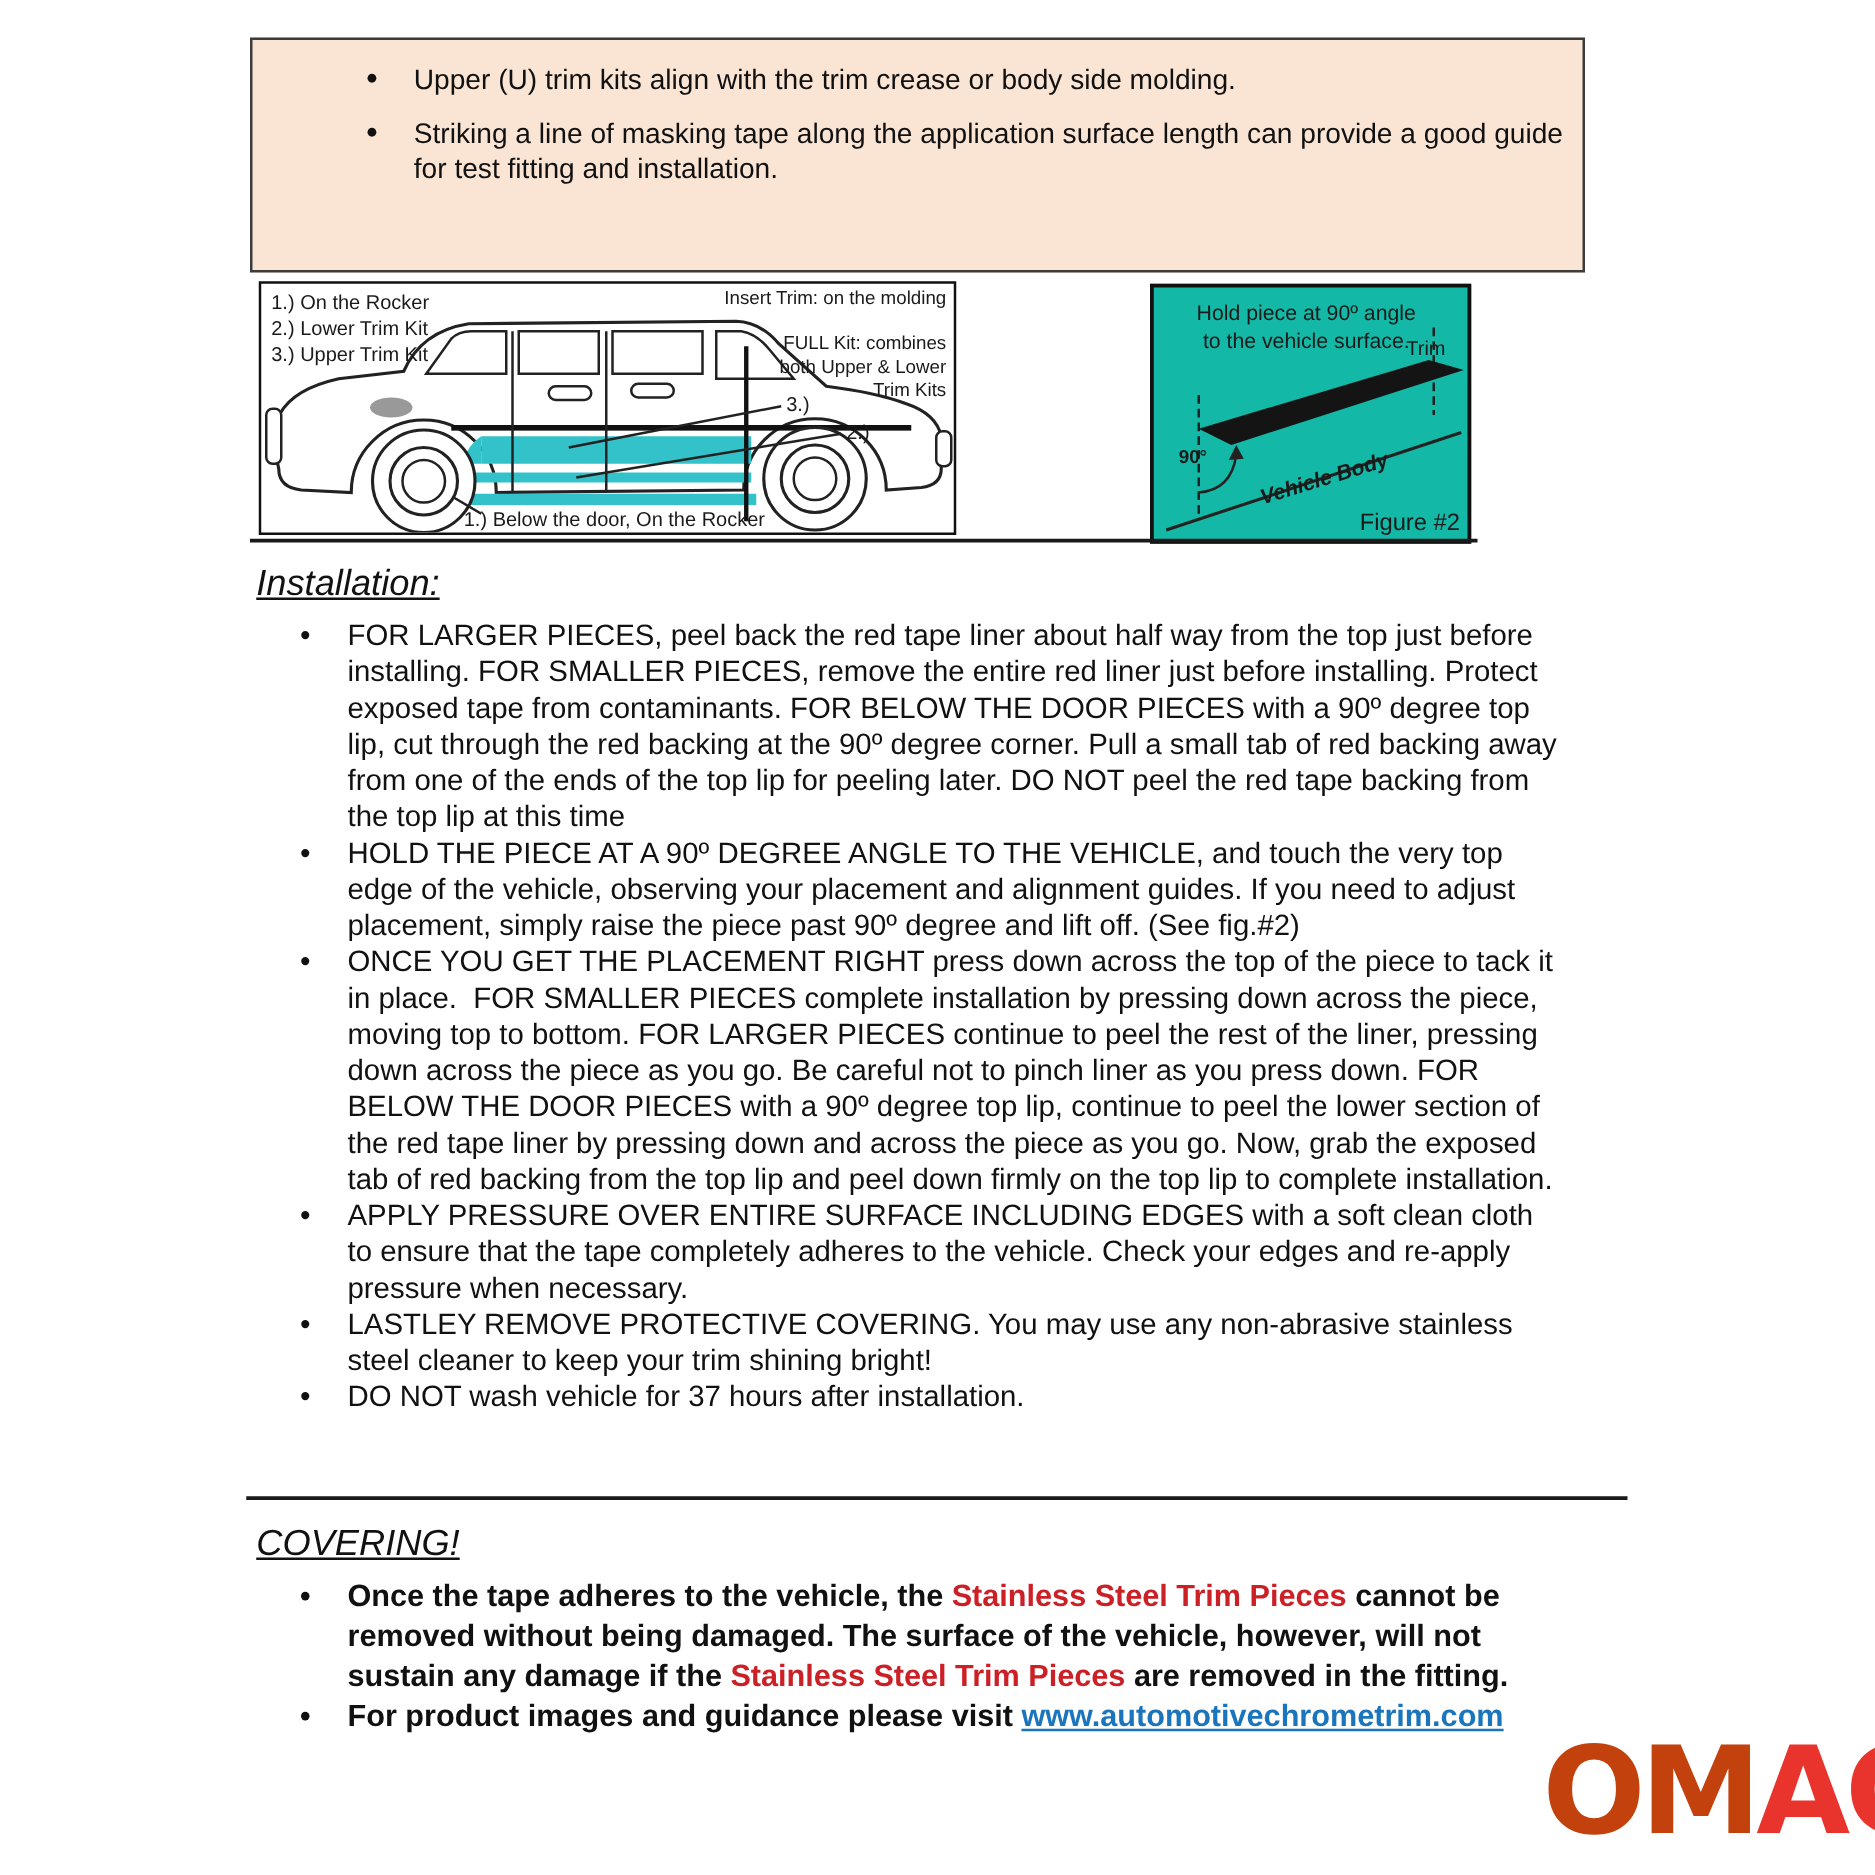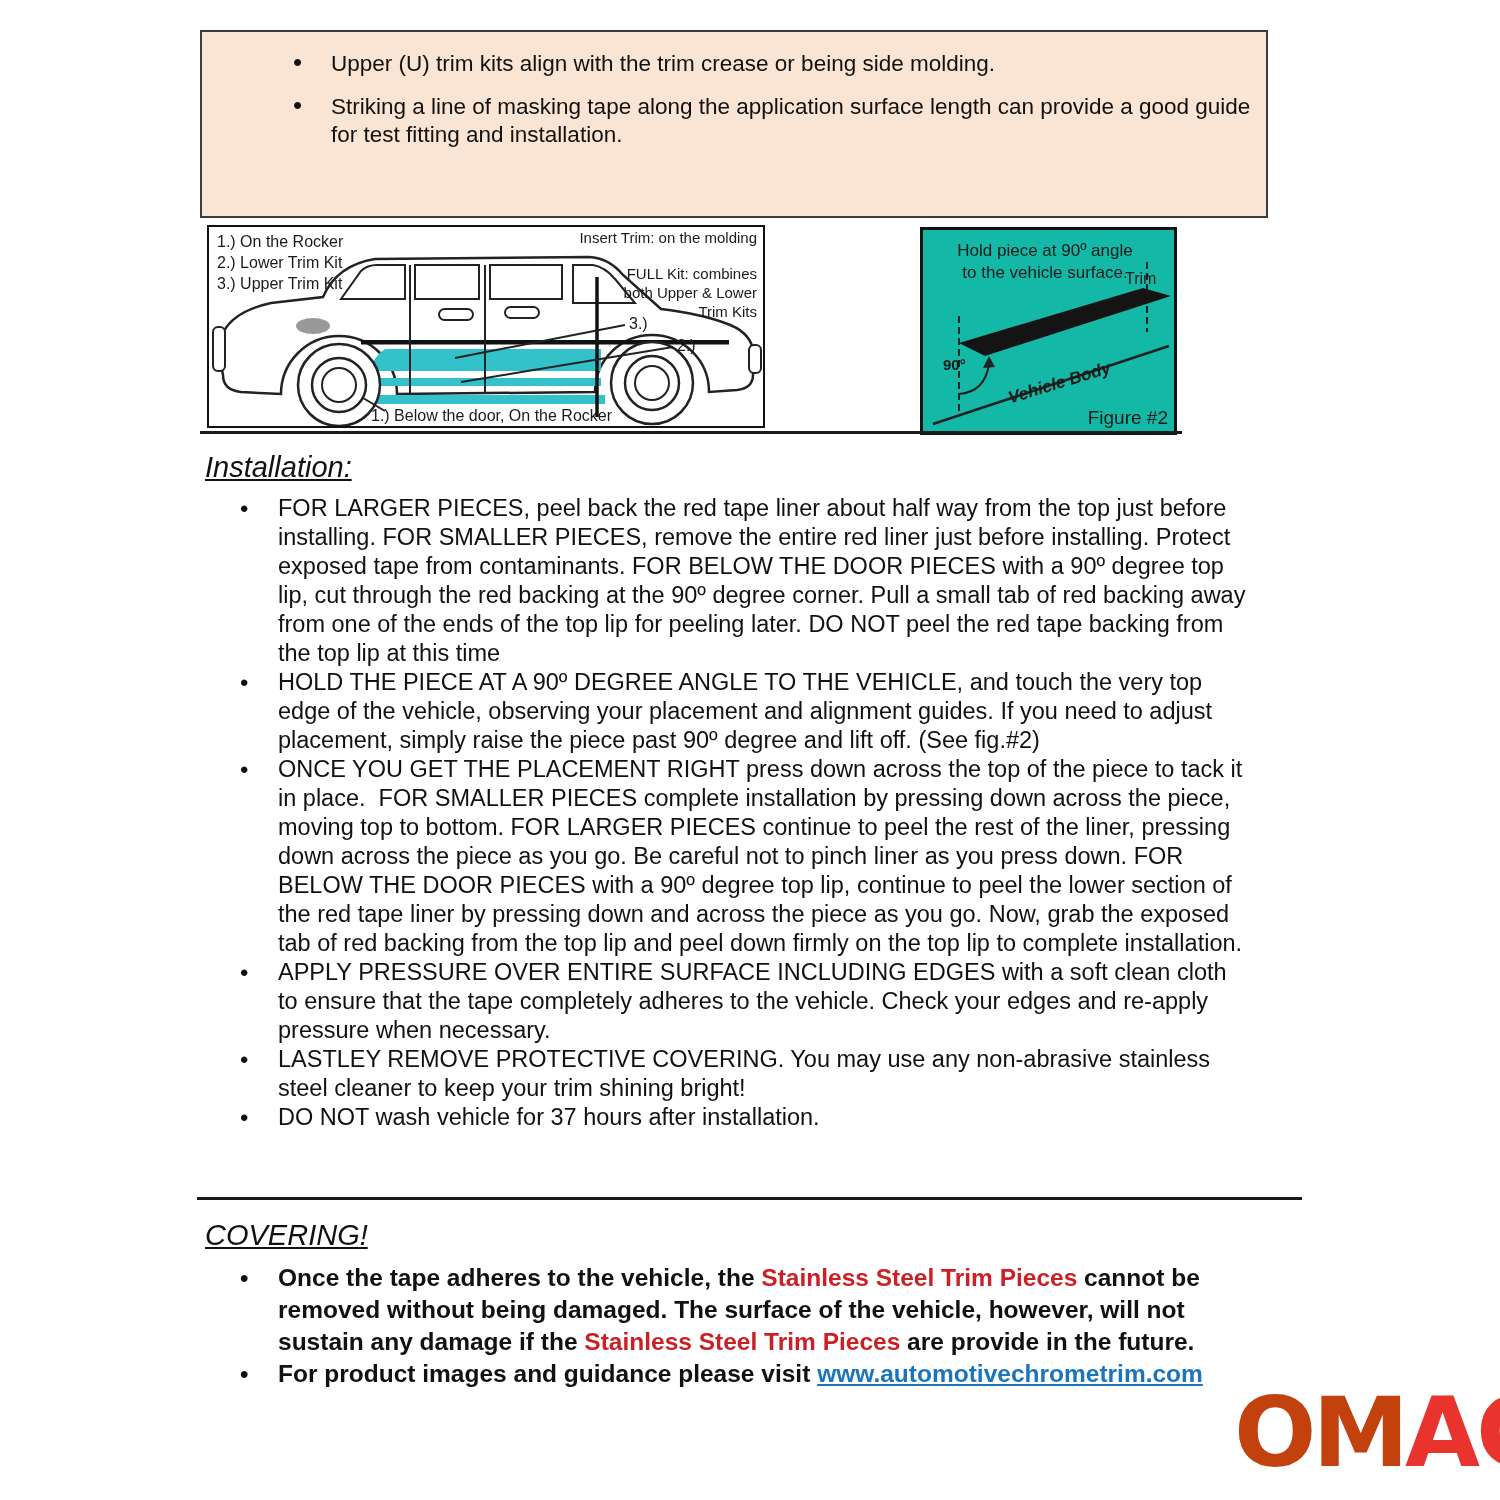--- a/index.html
+++ b/index.html
@@ -92,21 +92,21 @@
   
   svg text{font-family:"Liberation Sans","DejaVu Sans",sans-serif;fill:#1a1a1a;}
 </style>
 </head>
 <body>
 
 <div class="page">
 
   <div class="tip-box">
     <ul class="tip-list">
-        <li>Upper (U) trim kits align with the trim crease or being side molding.</li>
+        <li>Upper (U) trim kits align with the trim crease or body side molding.</li>
         <li>Striking a line of masking tape along the application surface length can provide a good guide for test fitting and installation.</li>
       </ul>
   </div>
 
   <div class="car-box">
     <svg width="554" height="199" viewBox="0 0 554 199">
 
       <path d="M 14 148
                Q 8 122 15 104
                Q 26 84 62 76
@@ -205,19 +205,19 @@
       <li>ONCE YOU GET THE PLACEMENT RIGHT press down across the top of the piece to tack it in place.  FOR SMALLER PIECES complete installation by pressing down across the piece, moving top to bottom. FOR LARGER PIECES continue to peel the rest of the liner, pressing down across the piece as you go. Be careful not to pinch liner as you press down. FOR BELOW THE DOOR PIECES with a 90º degree top lip, continue to peel the lower section of the red tape liner by pressing down and across the piece as you go. Now, grab the exposed tab of red backing from the top lip and peel down firmly on the top lip to complete installation.</li>
       <li>APPLY PRESSURE OVER ENTIRE SURFACE INCLUDING EDGES with a soft clean cloth to ensure that the tape completely adheres to the vehicle. Check your edges and re-apply pressure when necessary.</li>
       <li>LASTLEY REMOVE PROTECTIVE COVERING. You may use any non-abrasive stainless steel cleaner to keep your trim shining bright!</li>
       <li>DO NOT wash vehicle for 37 hours after installation.</li>
     </ul>
 
   <div class="divider2"></div>
 
   <div class="section-title important-title">COVERING!</div>
   <ul class="important-list">
-    <li><span class="seg-bold">Once the tape adheres to the vehicle, the </span><span class="seg-red">Stainless Steel Trim Pieces</span><span class="seg-bold"> cannot be removed without being damaged. The surface of the vehicle, however, will not sustain any damage if the </span><span class="seg-red">Stainless Steel Trim Pieces</span><span class="seg-bold"> are provide in the future.</span></li>
+    <li><span class="seg-bold">Once the tape adheres to the vehicle, the </span><span class="seg-red">Stainless Steel Trim Pieces</span><span class="seg-bold"> cannot be removed without being damaged. The surface of the vehicle, however, will not sustain any damage if the </span><span class="seg-red">Stainless Steel Trim Pieces</span><span class="seg-bold"> are removed in the fitting.</span></li>
     <li><span class="seg-bold">For product images and guidance please visit </span><span class="seg-link">www.automotivechrometrim.com</span></li>
   </ul>
 
   <div class="logo"><span class="black">OM</span><span class="red">AC</span></div>
 
 </div>
 
 </body></html>

